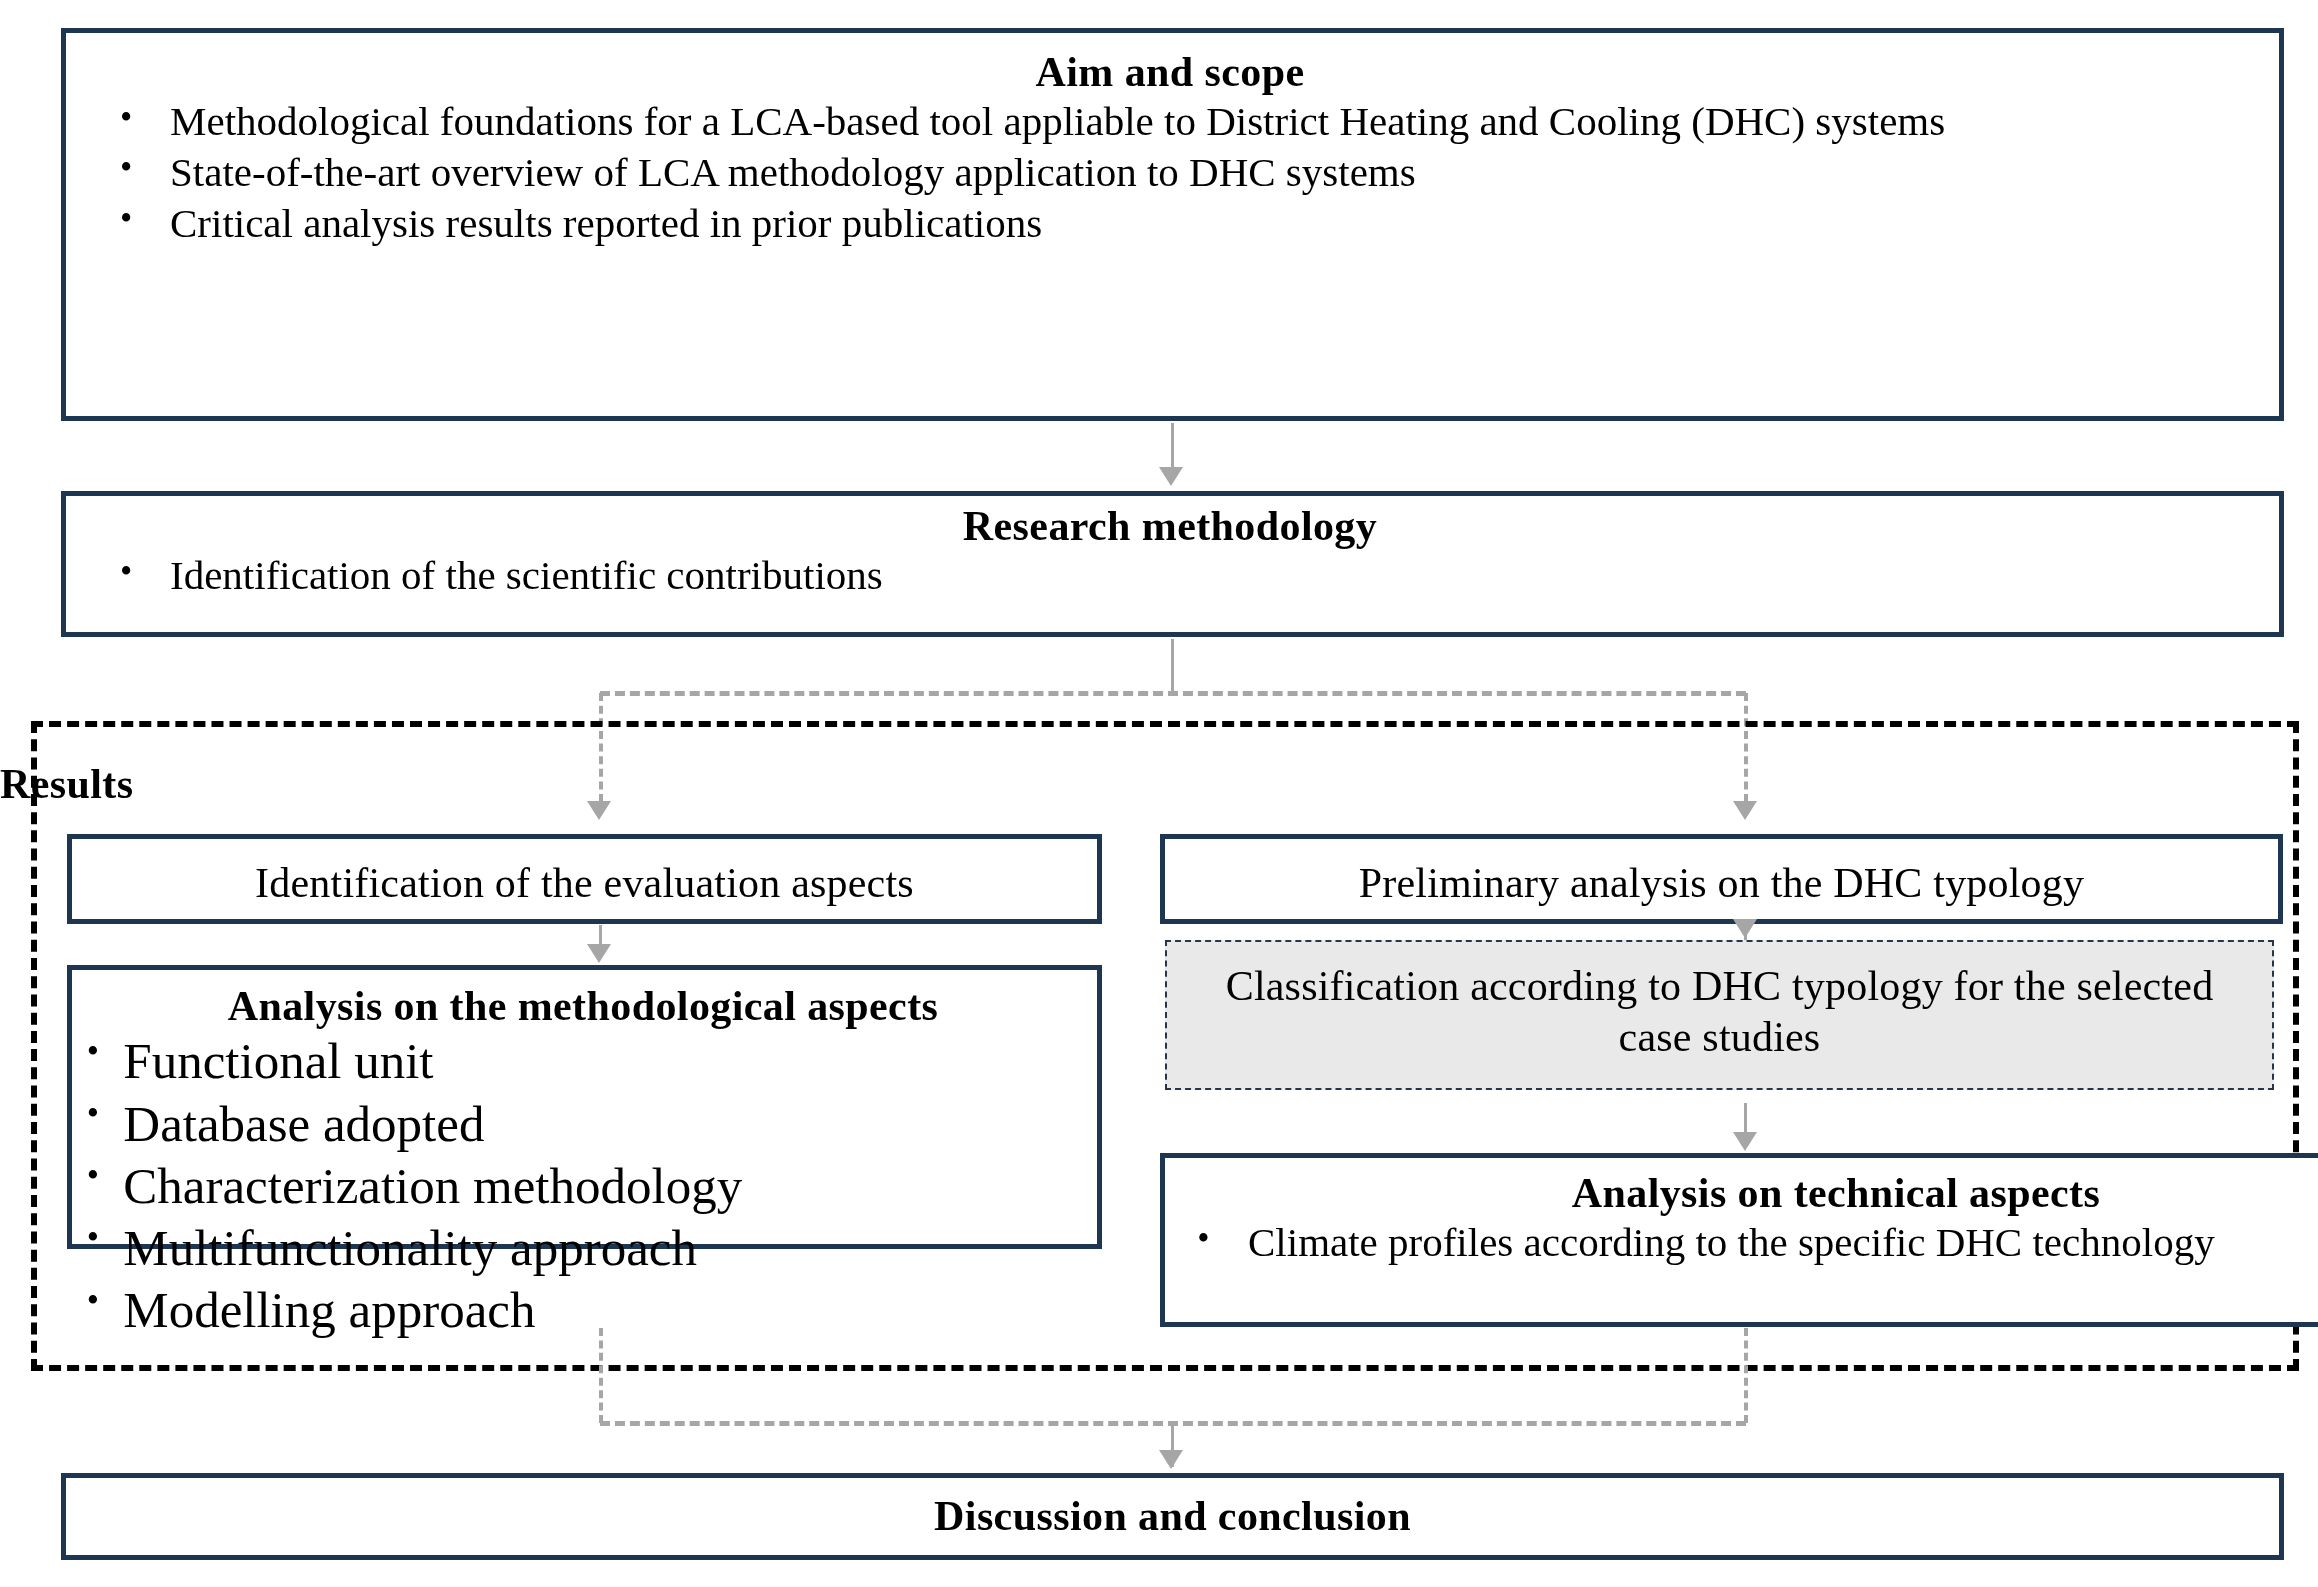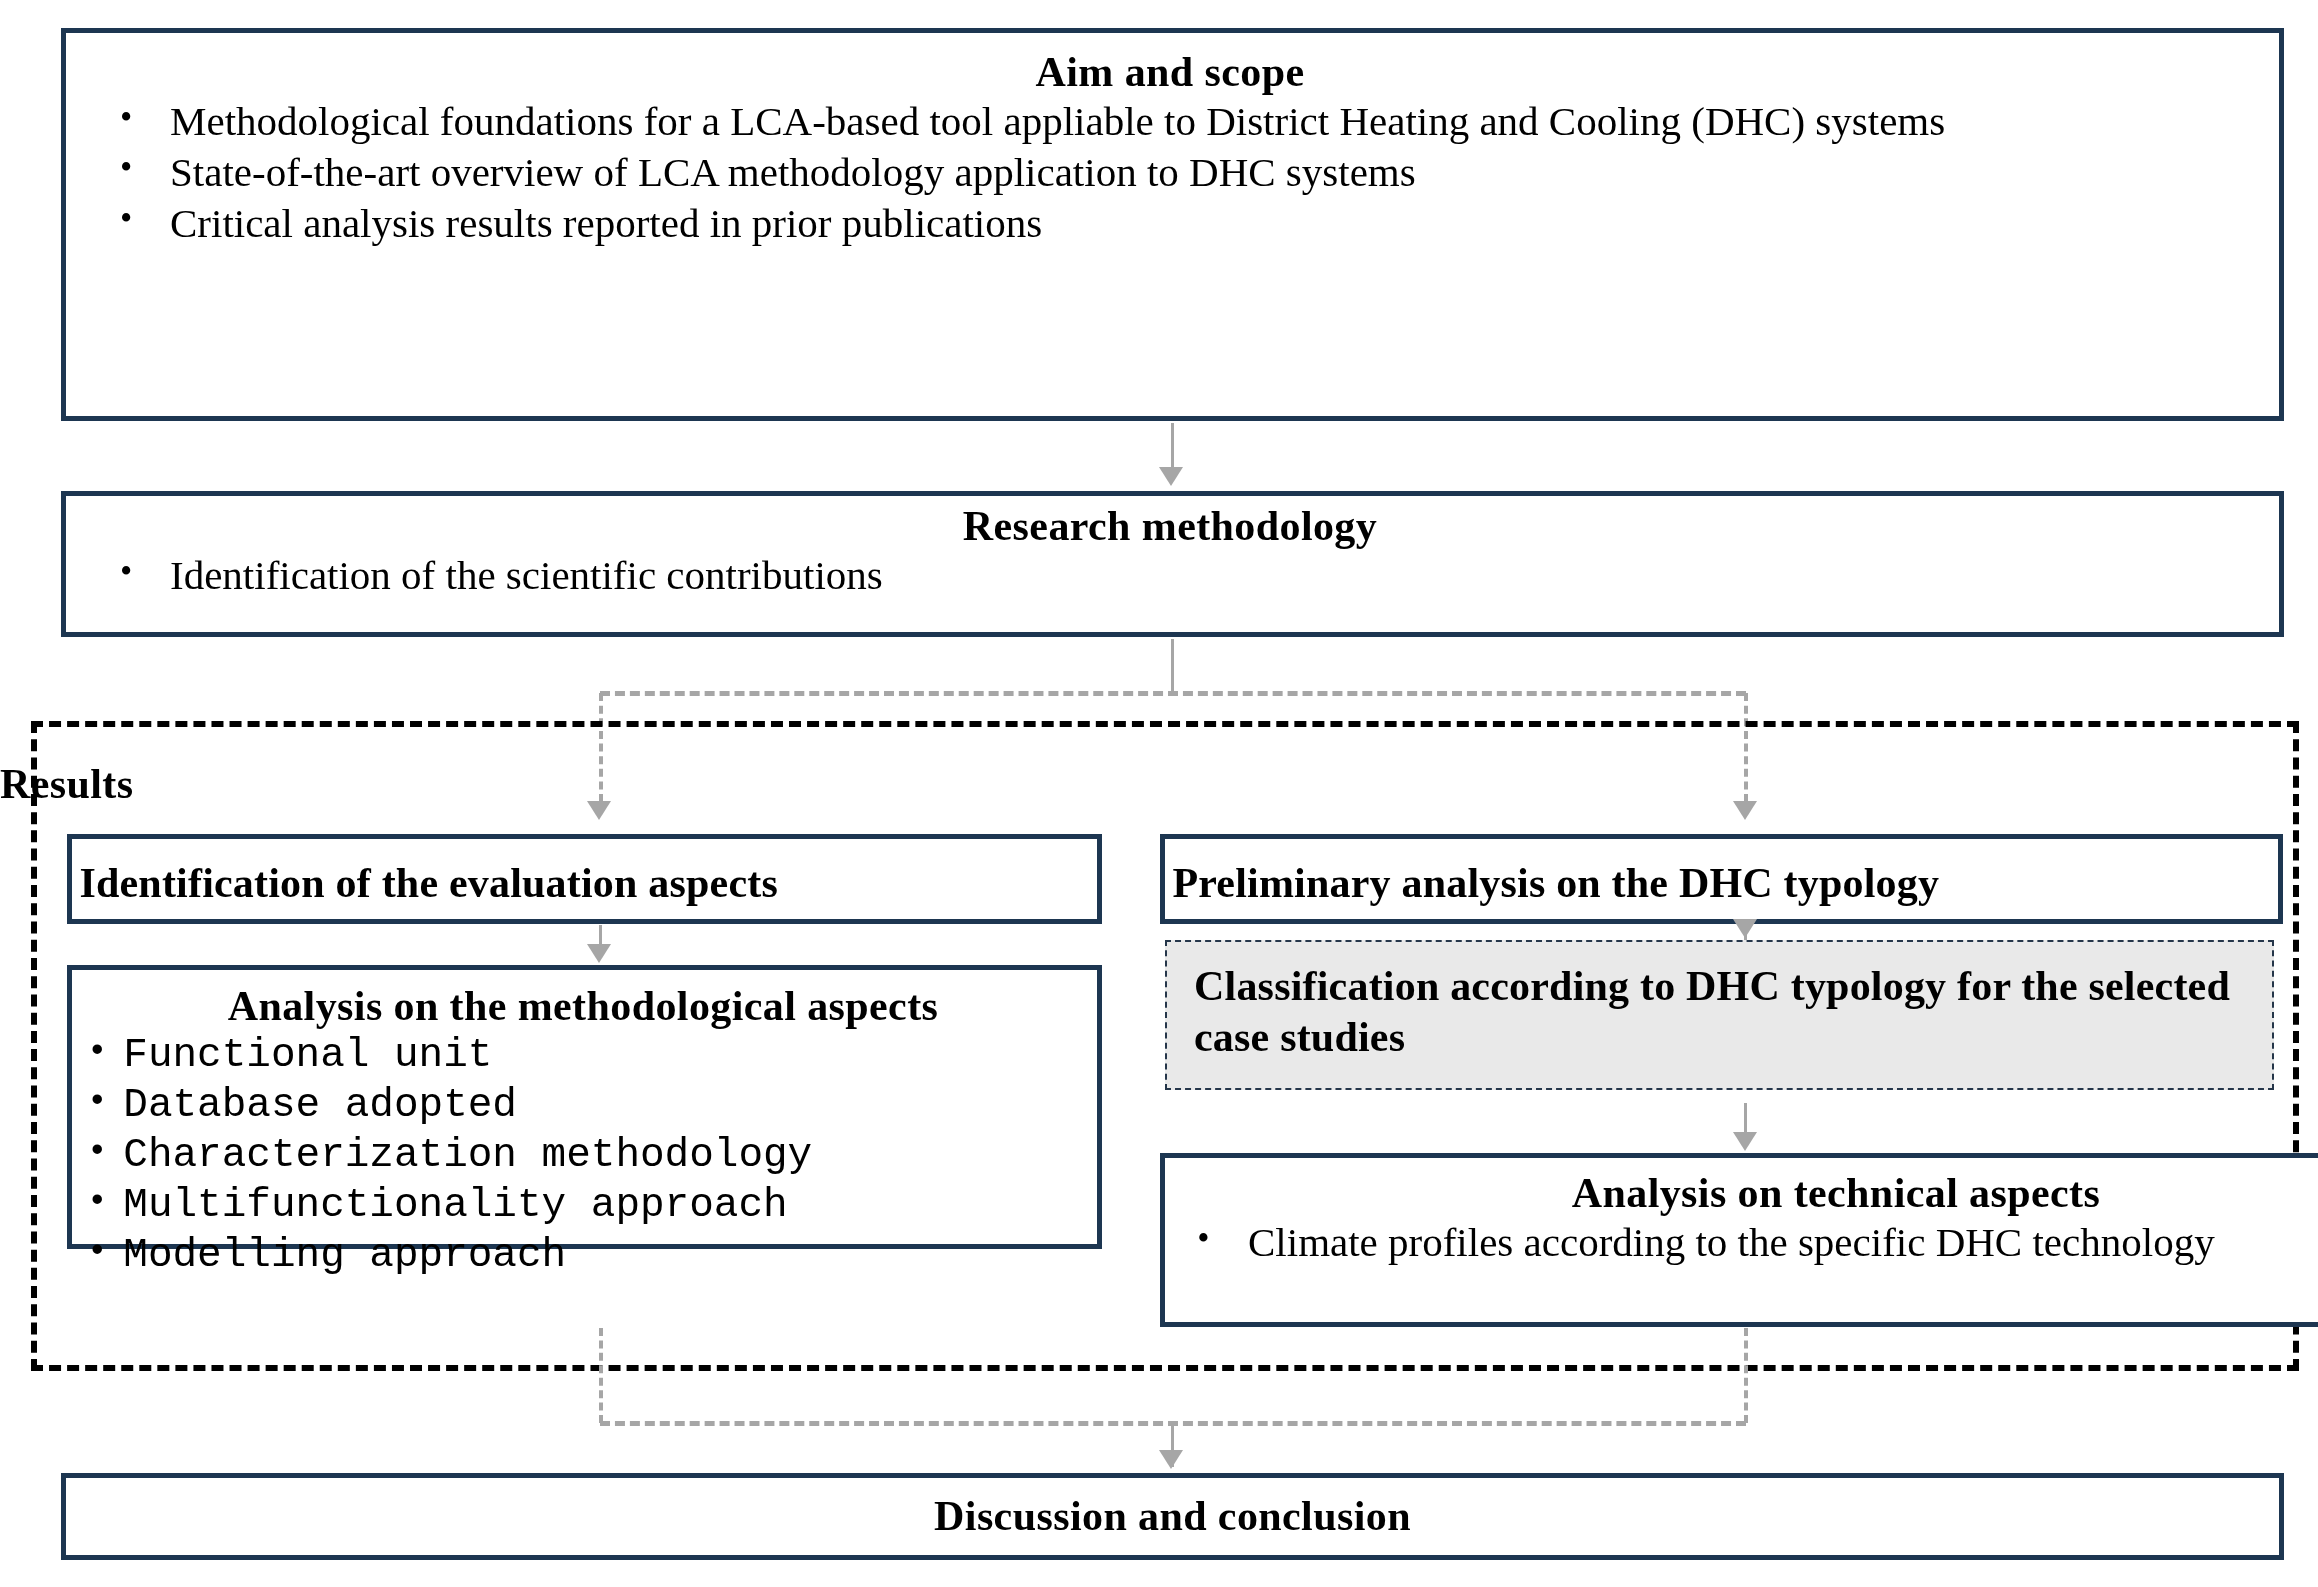--- a/index.html
+++ b/index.html
@@ -54,22 +54,22 @@
   }
   .title-center-only {
     position: absolute;
     left: 0; right: 0;
     text-align: left;
     font-weight: bold;
     font-size: 42px;
     letter-spacing: 0.4px;
   }
   .plain {
-    text-align: left;
-    font-weight: bold;
+    text-align: center;
+    font-weight: normal;
     font-size: 42px;
     line-height: 1.22;
     letter-spacing: 0.2px;
   }
   ul.bullets {
     list-style: none;
     margin: 0;
     padding: 0;
   }
   ul.bullets li {
@@ -110,21 +110,21 @@
   #results-label  { top: 760px; }
 
   #box-eval       { left: 67px;  top: 834px; width: 1035px; height: 90px; }
   #box-eval .inner{ padding: 19px 7.4px 0 7.4px; }
 
   #box-prelim     { left: 1160px; top: 834px; width: 1123px; height: 90px; }
   #box-prelim .inner{ padding: 19px 7.4px 0 7.4px; }
 
   #box-meth-asp   { left: 67px;  top: 965px; width: 1035px; height: 284px; }
   #box-meth-asp .inner { padding: 13.3px 13.3px 0 10.3px; }
-  #box-meth-asp ul.bullets li { padding-left: 41px; font-size: 41px; font-family: Liberation Mono, monospace; }
+  #box-meth-asp ul.bullets li { padding-left: 41px; font-size: 51px; }
   #box-meth-asp ul.bullets li::before { left: 4.4px; }
 
   #box-classif    { left: 1165px; top: 940px; width: 1109px; height: 150px; }
   #box-classif .inner { padding: 19px 27px 0 27px; }
 
   #box-tech       { left: 1160px; top: 1153px; width: 1355px; height: 174px; }
   #box-tech .inner { padding: 12px 22px 0 19px; }
   #box-tech ul.bullets li { padding-left: 64px; font-size: 41px; }
   #box-tech ul.bullets li::before { left: 13.3px; }
 

